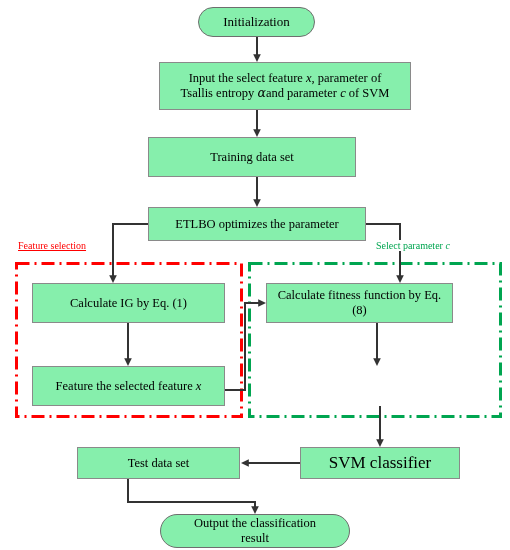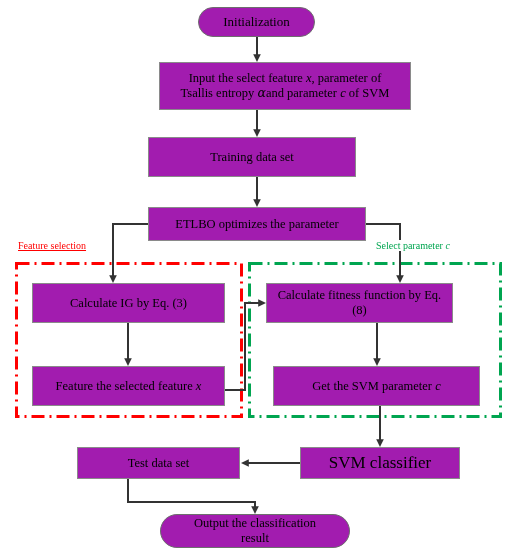--- a/index.html
+++ b/index.html
@@ -4,21 +4,21 @@
 <style>
   html,body{margin:0;padding:0;background:#ffffff;}
   body{width:510px;height:550px;position:relative;overflow:hidden;
        font-family:"Liberation Serif","DejaVu Serif",serif;color:#000;}
 
   #canvas{position:absolute;left:0;top:0;width:510px;height:550px;}
 
   
   .node{position:absolute;box-sizing:border-box;display:flex;
         align-items:center;justify-content:center;text-align:center;
-        background:#a21caf;z-index:3;}
+        background:#86efac;z-index:3;}
   .proc{border:1px solid #8a8a8a;}
   .term{border:1px solid #6e6e6e;border-radius:999px;}
 
   .node .txt{display:block;line-height:1.18;padding:0 6px;}
   .it{font-style:italic;}
   .gk{font-style:italic;font-family:"DejaVu Serif",serif;}
 
   
   .group{position:absolute;box-sizing:border-box;z-index:1;background:transparent;}
   .group.red{border:2.5px dashed #ff0000;}
@@ -90,38 +90,33 @@
 
   <div class="node proc" style="left:148px;top:137px;width:208px;height:40px;">
     <span class="txt" style="font-size:12.5px;">Training data set</span>
   </div>
 
   <div class="node proc" style="left:148px;top:207px;width:218px;height:34px;">
     <span class="txt" style="font-size:12.5px;">ETLBO optimizes the parameter</span>
   </div>
 
   <div class="node proc" style="left:32px;top:283px;width:193px;height:40px;">
-    <span class="txt" style="font-size:12.5px;">Calculate IG by Eq. (3)</span>
+    <span class="txt" style="font-size:12.5px;">Calculate IG by Eq. (1)</span>
   </div>
 
   <div class="node proc" style="left:32px;top:366px;width:193px;height:40px;">
     <span class="txt" style="font-size:12.5px;">
       <span>Feature the selected feature </span><span class="it">x</span>
     </span>
   </div>
 
   <div class="node proc" style="left:266px;top:283px;width:187px;height:40px;">
     <span class="txt" style="font-size:12.5px;">Calculate fitness function by Eq. (8)</span>
   </div>
 
-  <div class="node proc" style="left:273px;top:366px;width:207px;height:40px;">
-    <span class="txt" style="font-size:12.5px;">
-      <span>Get the SVM parameter </span><span class="it">c</span>
-    </span>
-  </div>
 
   <div class="node proc" style="left:300px;top:447px;width:160px;height:32px;">
     <span class="txt" style="font-size:17px;">SVM classifier</span>
   </div>
 
   <div class="node proc" style="left:77px;top:447px;width:163px;height:32px;">
     <span class="txt" style="font-size:12.5px;">Test data set</span>
   </div>
 
   <div class="node term" style="left:160px;top:514px;width:190px;height:34px;justify-content:center;">

